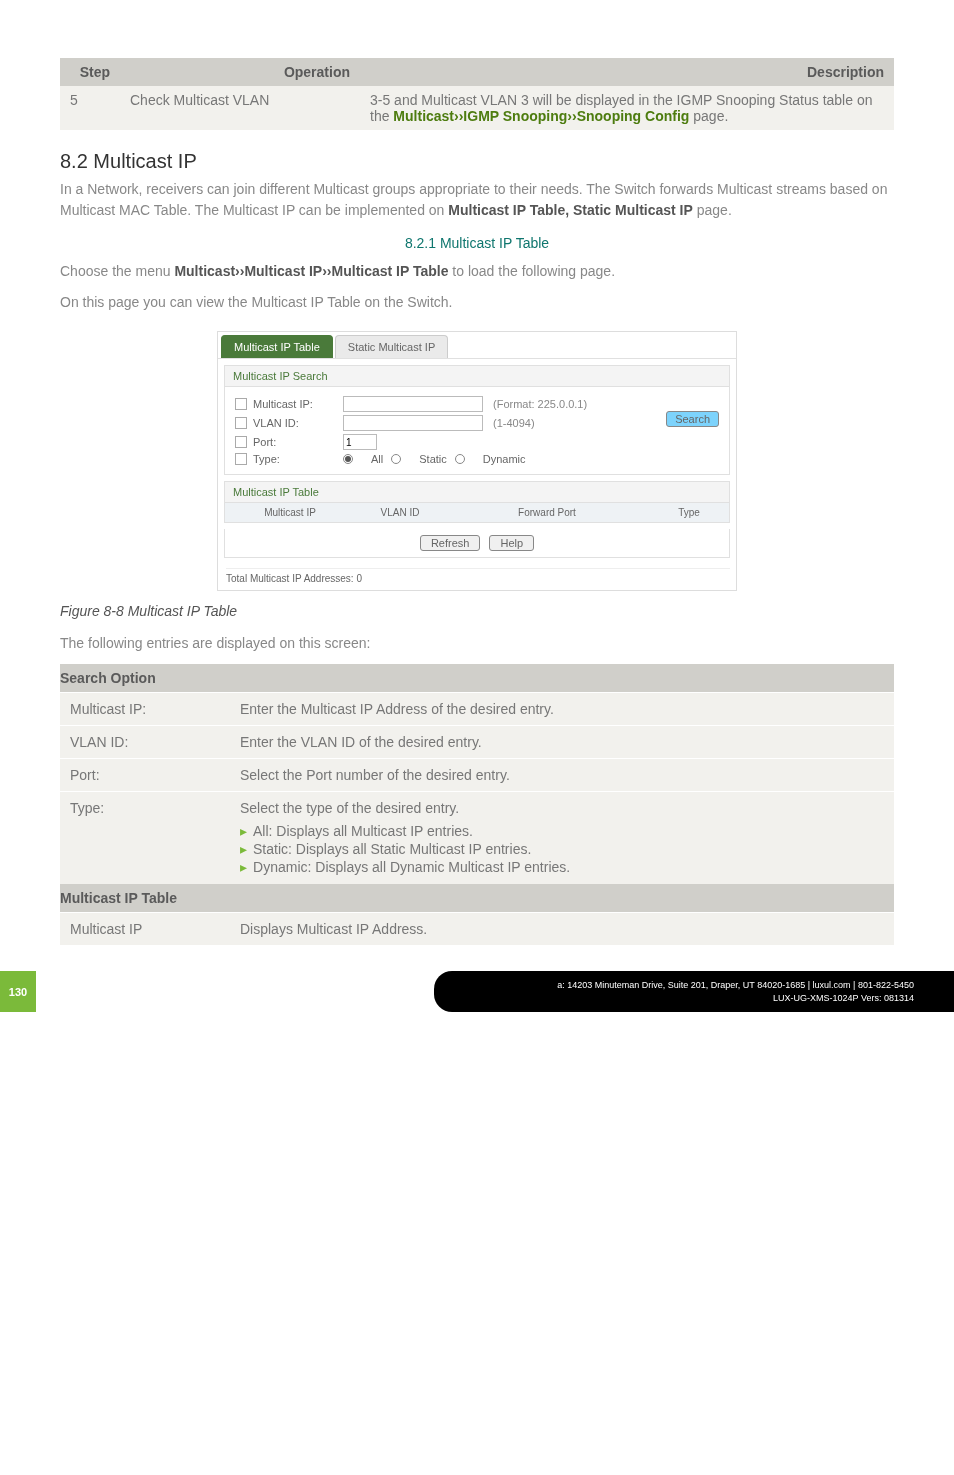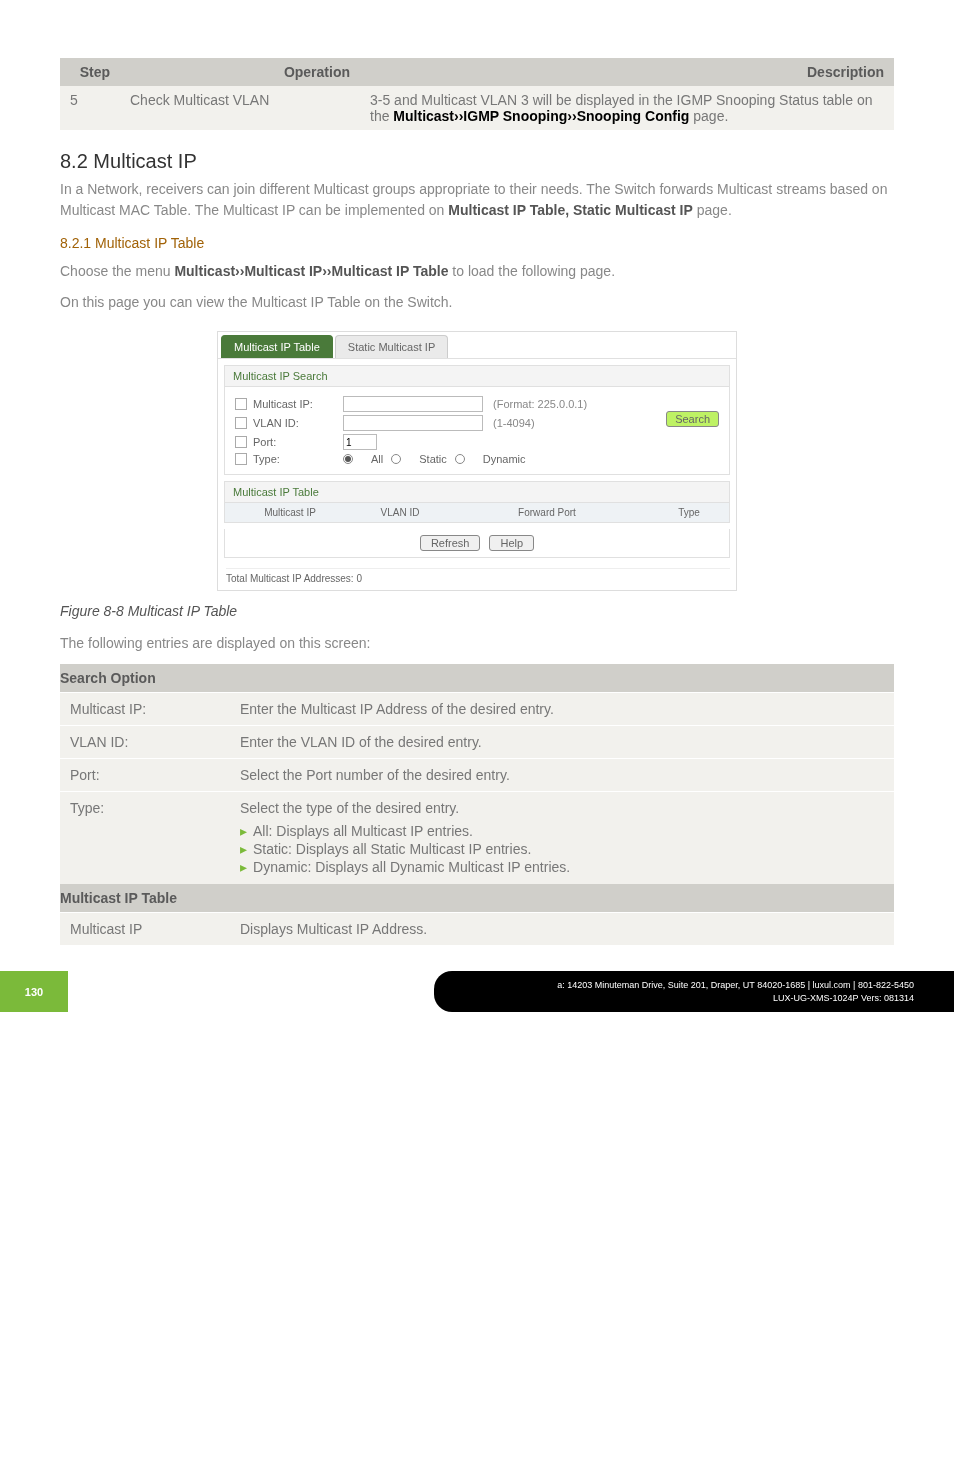--- a/index.html
+++ b/index.html
@@ -42,37 +42,38 @@
     text-align: right;
     padding: 6px 10px;
     font-weight: 700;
   }
   .step-table td {
     background: #f2f1ed;
     color: #777;
     padding: 6px 10px;
     vertical-align: top;
   }
-  .step-table td strong { color: #000000; font-weight: 700; }
+  .step-table td strong { color: #4d7c0f; font-weight: 700; }
 
   h2 {
     font-size: 20px;
     color: #333;
     margin: 14px 0 6px 0;
     font-weight: 500;
   }
   .body-text {
     color: #888;
     line-height: 1.5;
     margin-bottom: 10px;
   }
   .body-text strong { color: #555; font-weight: 700; }
   .subhead {
-    color: #a16207;
+    color: #0f766e;
     margin: 14px 0 10px 0;
+    text-align: center;
   }
 
   
   .figure {
     width: 520px;
     margin: 18px auto 12px auto;
     border: 1px solid #ddd;
     font-size: 11px;
     color: #666;
     background: #fff;
@@ -121,21 +122,21 @@
   .radio { display:inline-flex; align-items:center; gap:18px;}
   .radio-circle { width:10px; height:10px; border:1px solid #888; border-radius:50%; display:inline-block; position:relative;}
   .radio-circle.checked::after{content:"";position:absolute;top:1px;left:1px;width:6px;height:6px;background:#555;border-radius:50%;}
   .search-btn {
     position: absolute;
     right: 10px;
     top: 24px;
     border: 1px solid #888;
     padding: 1px 8px;
     font-size: 11px;
-    background: #bef264;
+    background: #7dd3fc;
     border-radius:3px;
   }
   .iptable-head {
     display: flex;
     background: #eef2f5;
     border: 1px solid #e0e0e0;
     border-top:none;
     margin: 0 6px;
     font-size:10px;
   }
@@ -202,21 +203,21 @@
   .footer {
     margin-top: 26px;
     display: flex;
     align-items: stretch;
   }
   .page-num {
     background: #7bba3a;
     color: #fff;
     font-weight: 700;
     font-size: 11px;
-    width: 68px;
+    width: 36px;
     display: flex;
     align-items: center;
     justify-content: center;
   }
   .footer-spacer { flex:1; }
   .footer-black {
     background: #000;
     color: #fff;
     font-size: 9px;
     text-align: right;

